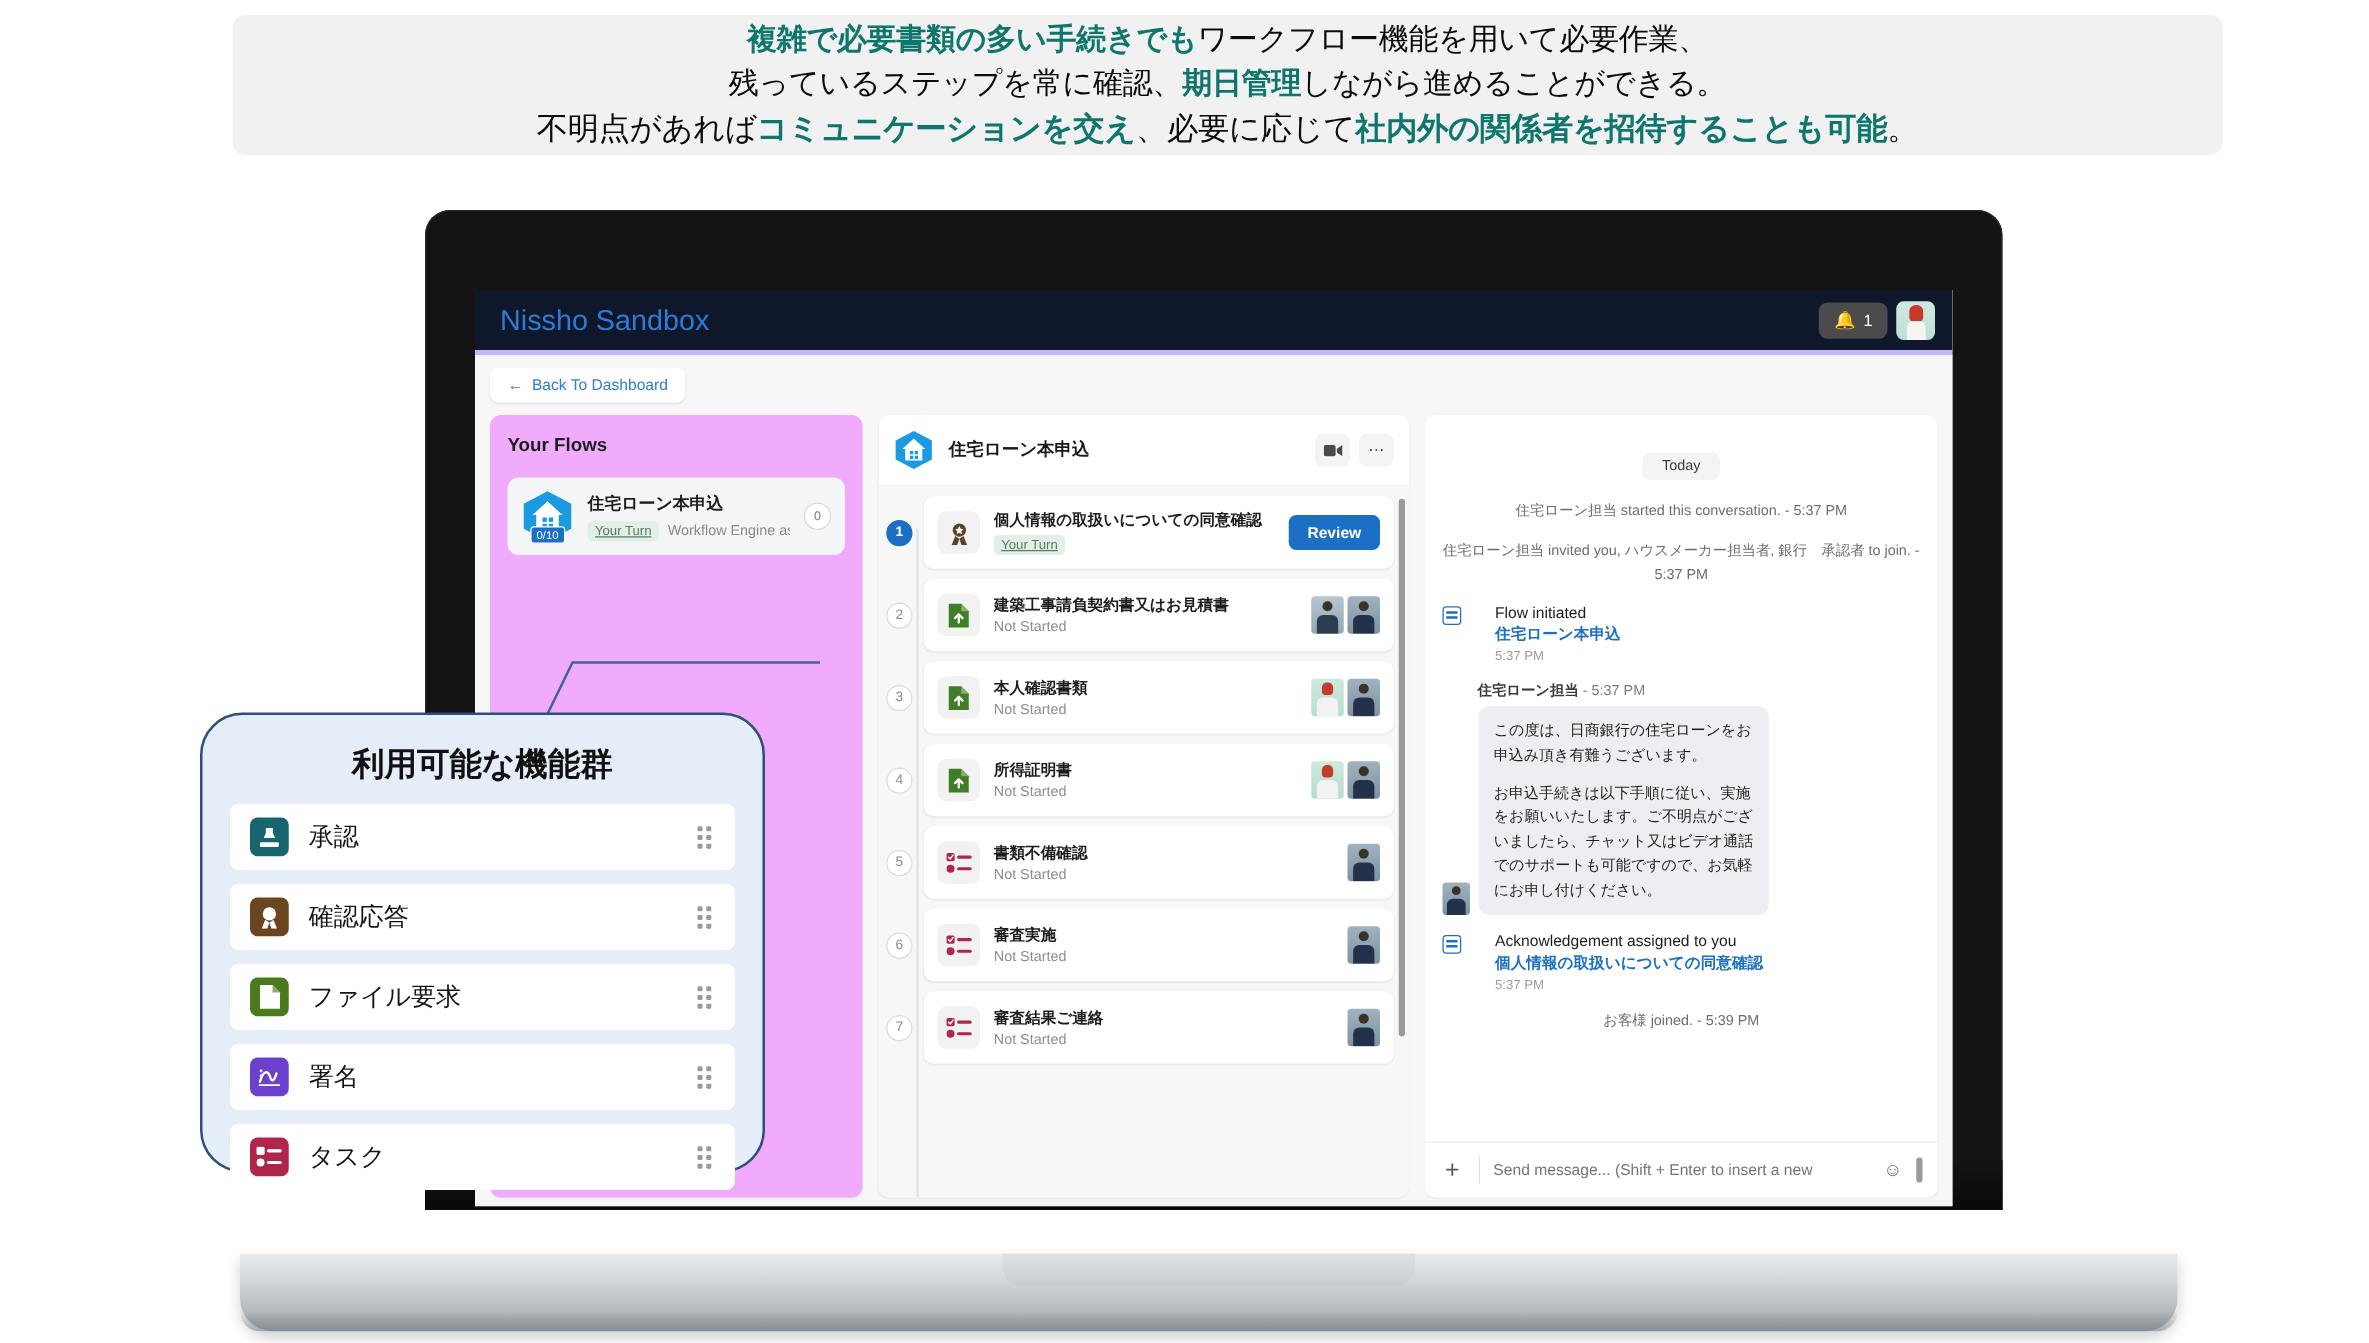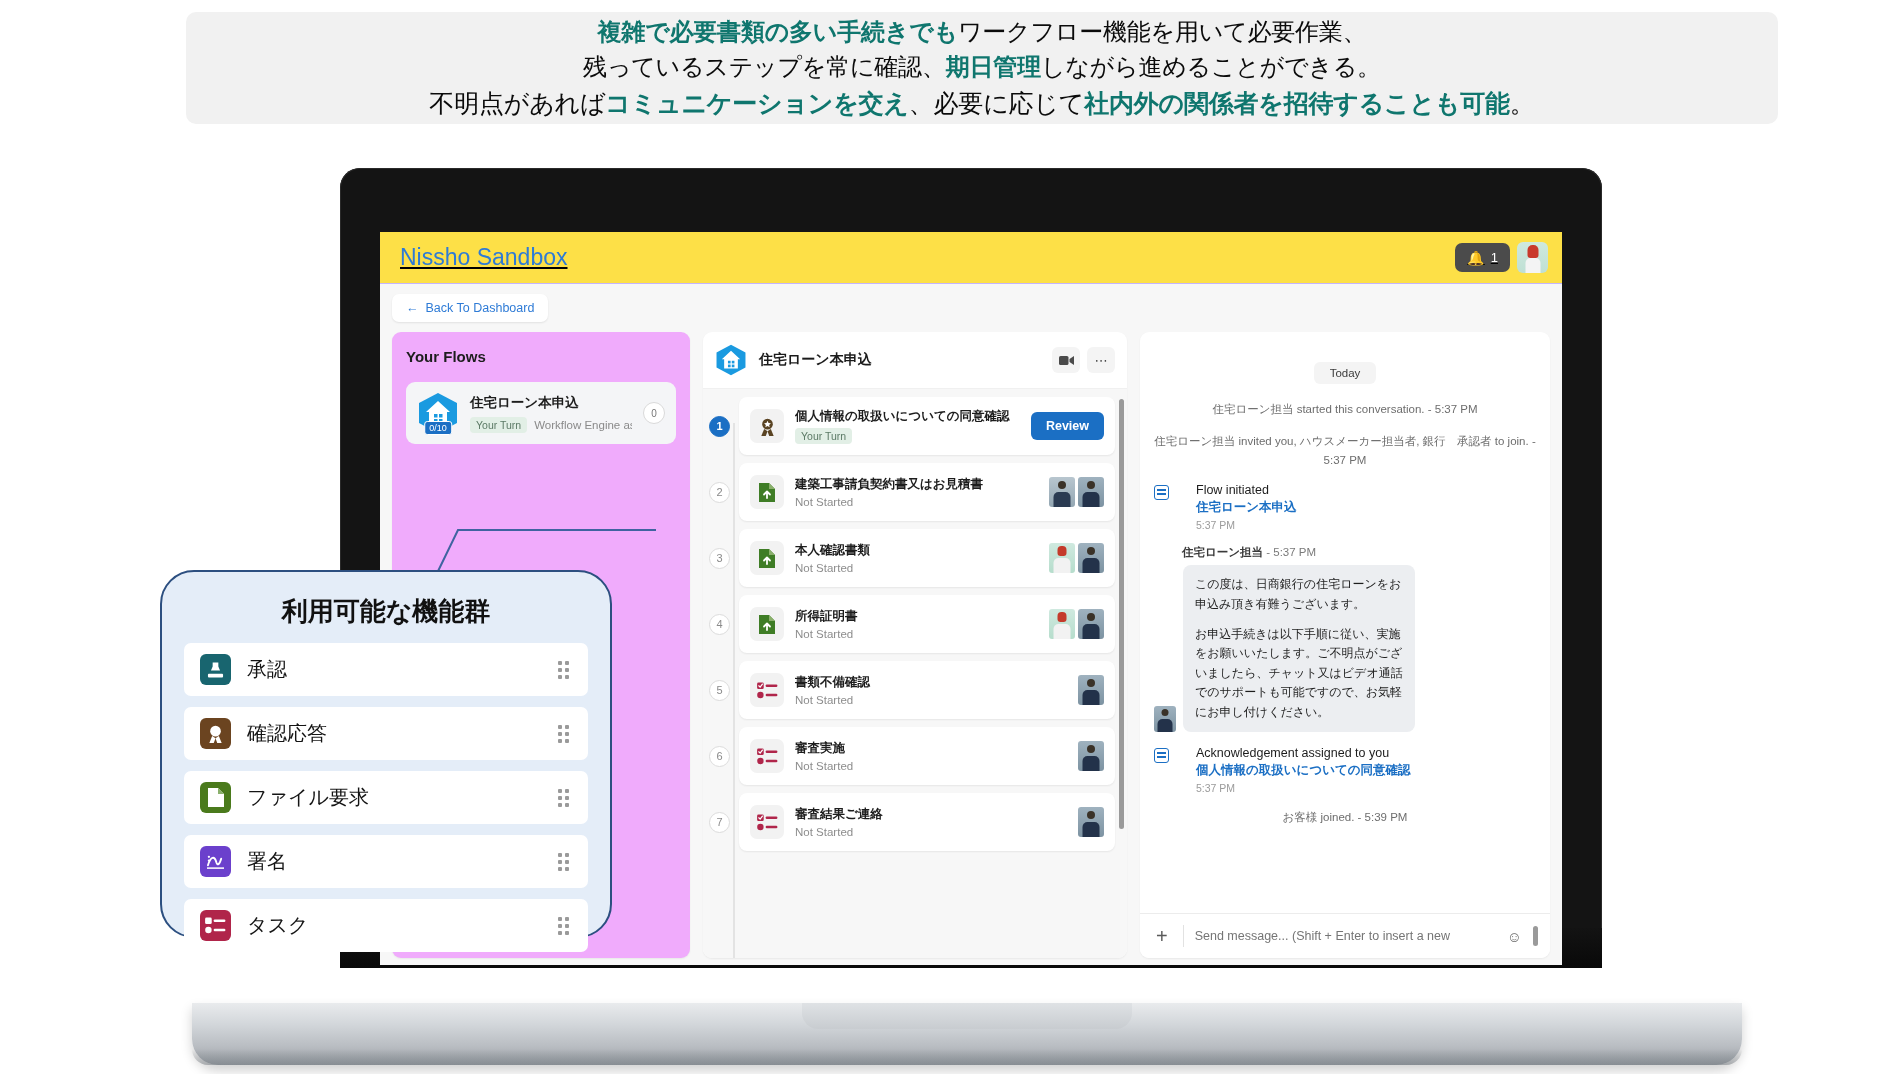--- a/index.html
+++ b/index.html
@@ -69,23 +69,23 @@
   
   .screen {
     position: absolute; left: 380px; top: 232px;
     width: 1182px; height: 733px;
     background: #ffffff;
     overflow: hidden;
   }
 
   
   .app-header {
-    position: relative; height: 52px; background: #fde047;
-    border-bottom: 1px solid #c4b5fd;
-    display:flex; align-items:center;text-decoration:underline;
+    position: relative; height: 52px; background: #0f172a;
+    border-bottom: 4px solid #c4b5fd;
+    display:flex; align-items:center;
   }
   .app-title {
     margin-left: 20px; color: #2e7bd6; font-size: 23px; font-weight: 500;
   }
   .header-right { margin-left:auto; display:flex; align-items:center; gap:7px; margin-right:14px; }
   .bell-btn {
     display:flex; align-items:center; gap:6px;
     background:#4b4b4b; color:#fff; border-radius:7px;
     padding: 7px 12px; font-size:13px; cursor:pointer;
   }
@@ -128,21 +128,21 @@
     position:absolute; left:50%; transform:translateX(-50%); bottom:-1px;
     background:#1b6fc4; color:#fff; font-size:9px; border-radius:3px;
     padding:1px 4px; line-height:1.15; white-space:nowrap;
     border:1px solid #fff;
   }
   .flow-info { flex:1; min-width:0; }
   .flow-name { font-size:13.5px; font-weight:bold; color:#1d1d1d; }
   .flow-sub { display:flex; align-items:center; gap:7px; margin-top:5px; }
   .chip-turn {
     background:#e2efe6; color:#5c7a66; font-size:10.5px;
-    border-radius:4px; padding:2px 6px; white-space:nowrap;
+    border-radius:4px; padding:2px 6px; white-space:nowrap;text-decoration:underline;
   }
   .flow-desc { font-size:11.5px; color:#8a8a8a; white-space:nowrap; overflow:hidden; }
   .flow-count {
     width:22px; height:22px; border-radius:50%; border:1px solid #dadada;
     background:#fff; color:#777; font-size:10px;
     display:flex; align-items:center; justify-content:center; flex:none;
   }
 
   
   .steps-col {

